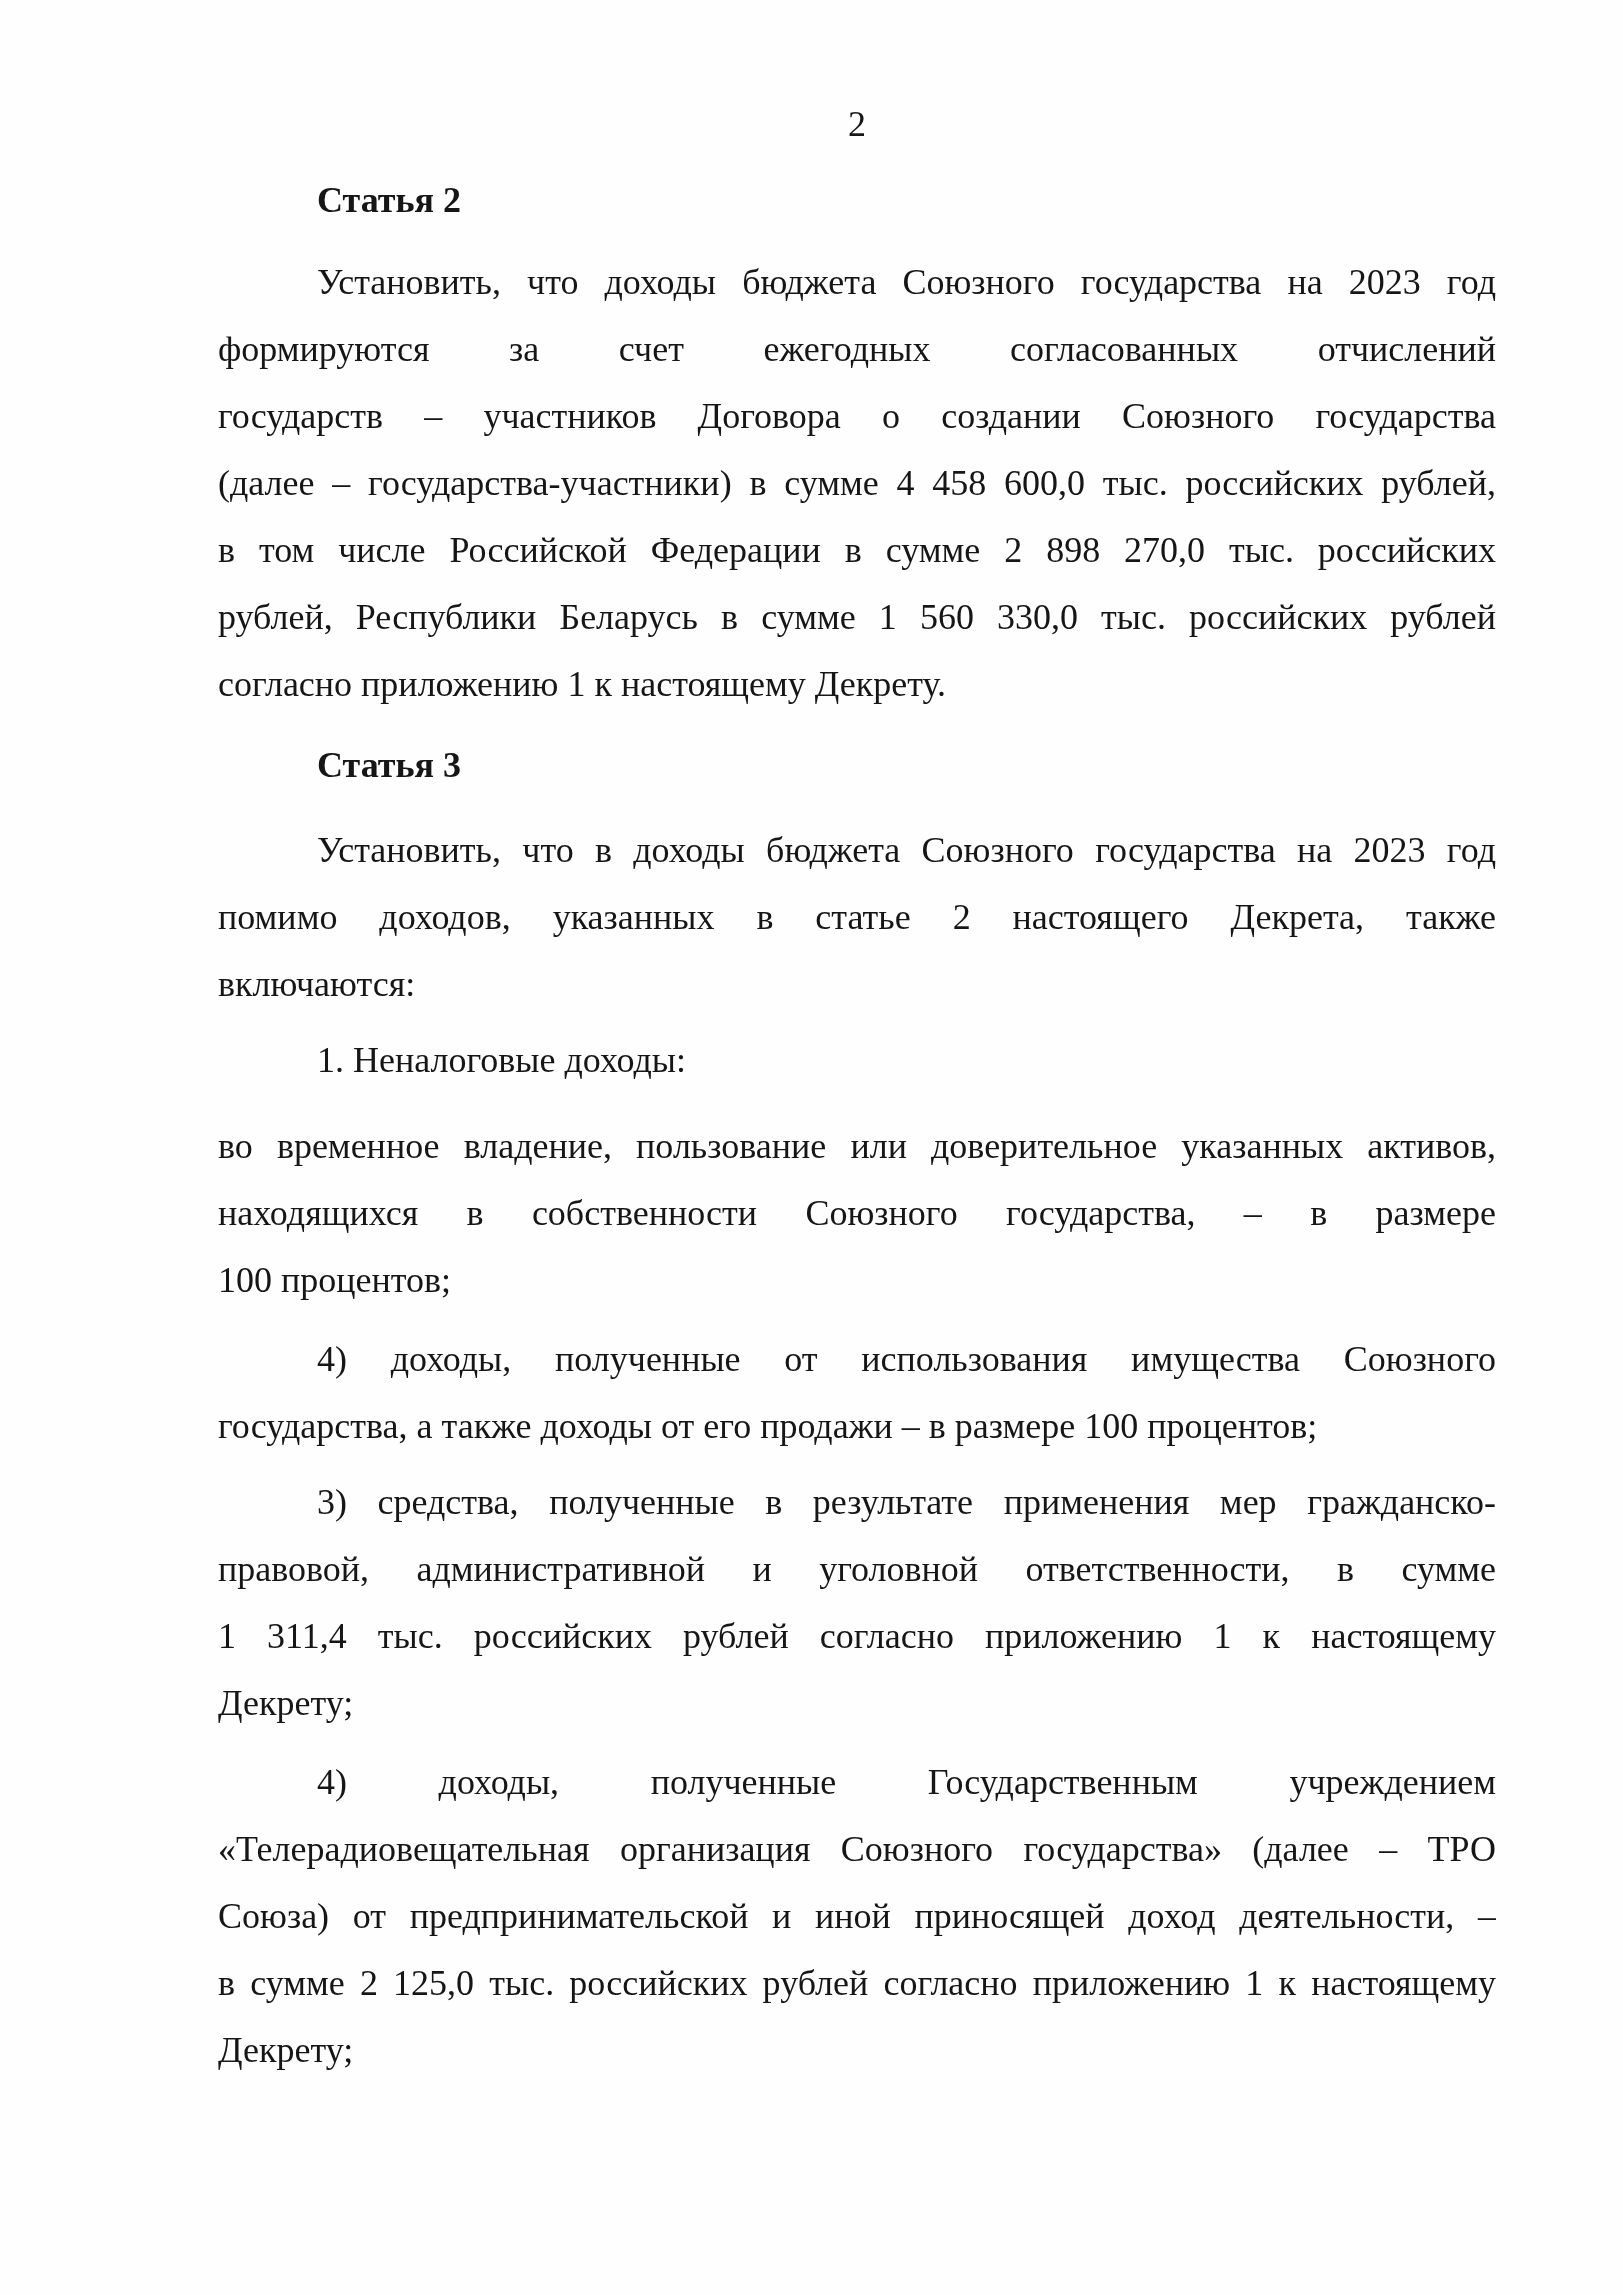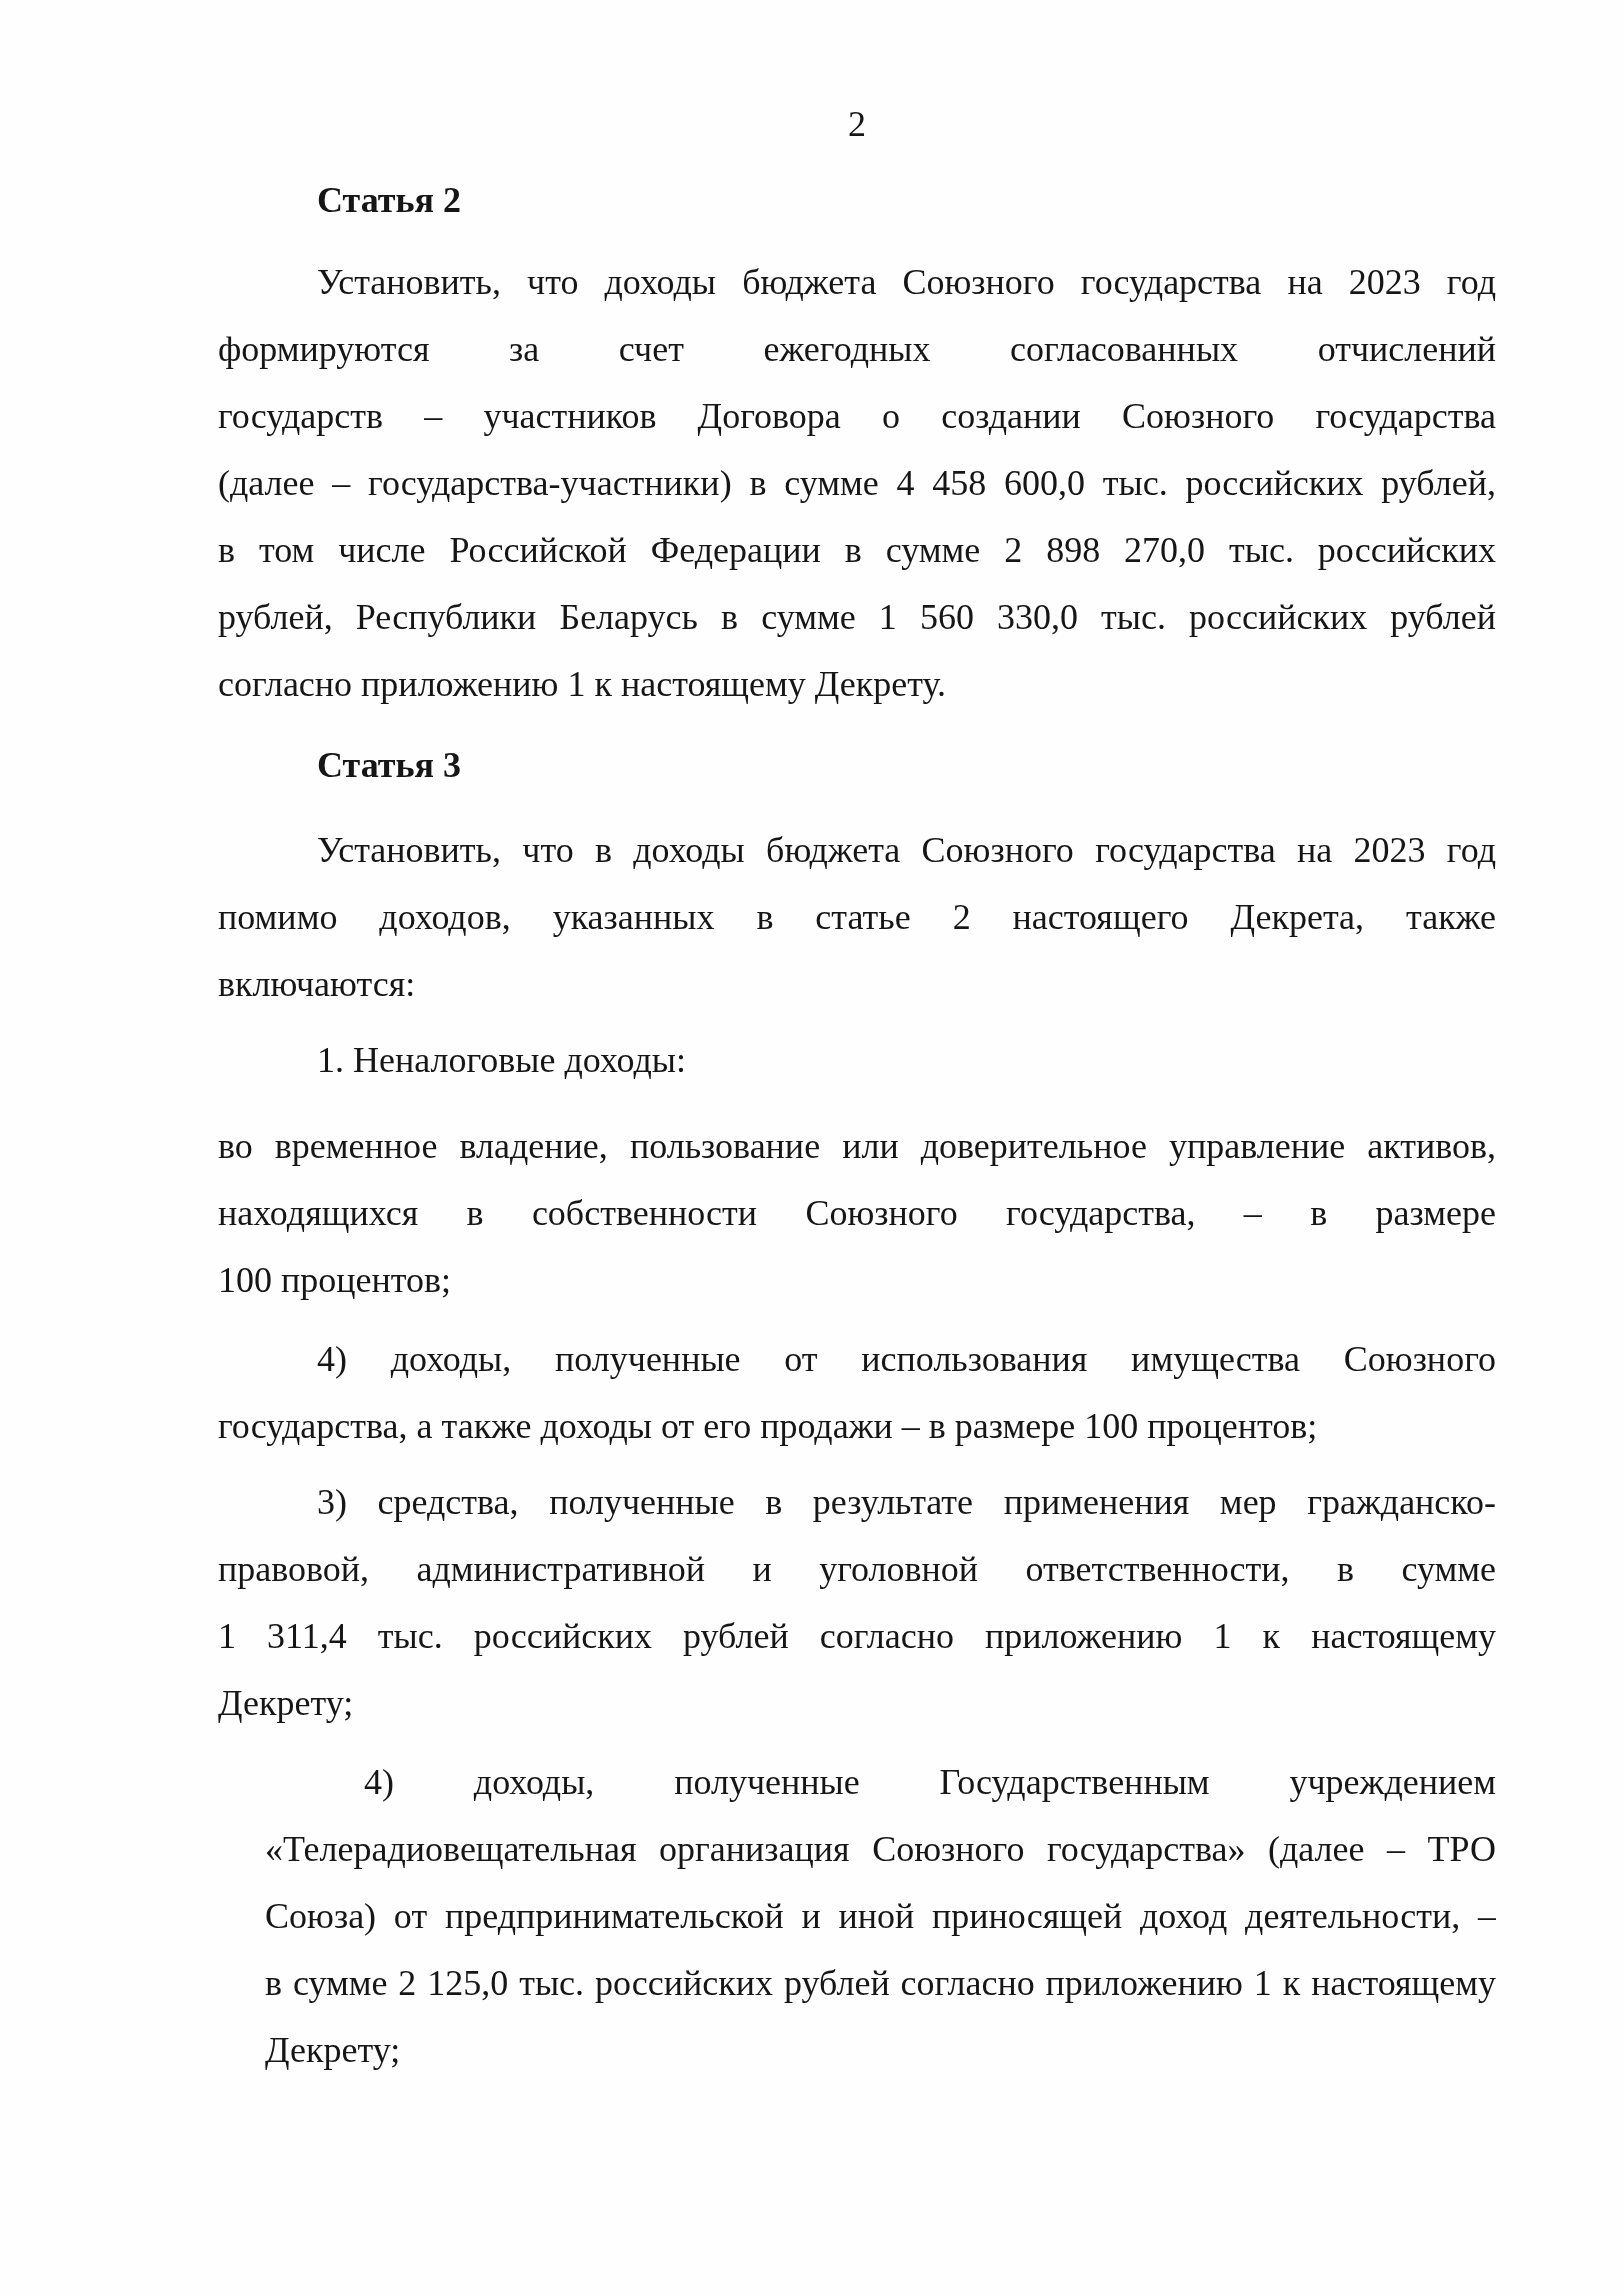--- a/index.html
+++ b/index.html
@@ -38,21 +38,21 @@
   }
   .h2 { margin-top: 8.5px; }
   .h3 { margin-top: 14.4px; }
   .para { margin: 0; }
   .p-a2    { margin-top: 15px; }
   .p-a3    { margin-top: 17.7px; }
   .p-nt    { margin-top: 9.2px; }
   .p-sub1  { margin-top: 19px; }
   .p-sub2  { margin-top: 11.8px; }
   .p-sub3  { margin-top: 9.2px; }
-  .p-sub4  { margin-top: 11.8px; margin-left: 47px; }
+  .p-sub4  { margin-top: 11.8px; }
   .line {
     height: 67px;
     line-height: 67px;
     font-size: 36px;
     white-space: normal;
     overflow: hidden;
   }
   
   .jl {
     text-align: justify;
@@ -94,21 +94,21 @@
       <div class="line jl fi">Установить, что в доходы бюджета Союзного государства на 2023 год</div>
       <div class="line jl">помимо доходов, указанных в статье 2 настоящего Декрета, также</div>
       <div class="line ll">включаются:</div>
     </div>
 
     <div class="para p-nt">
       <div class="line ll fi">1. Неналоговые доходы:</div>
     </div>
 
     <div class="para p-sub1">
-      <div class="line jl">во временное владение, пользование или доверительное управление активов,</div>
+      <div class="line jl">во временное владение, пользование или доверительное указанных активов,</div>
       <div class="line jl">находящихся в собственности Союзного государства, – в размере</div>
       <div class="line ll">100 процентов;</div>
     </div>
 
     <div class="para p-sub2">
       <div class="line jl fi">4) доходы, полученные от использования имущества Союзного</div>
       <div class="line ll">государства, а также доходы от его продажи – в размере 100 процентов;</div>
     </div>
 
     <div class="para p-sub3">

